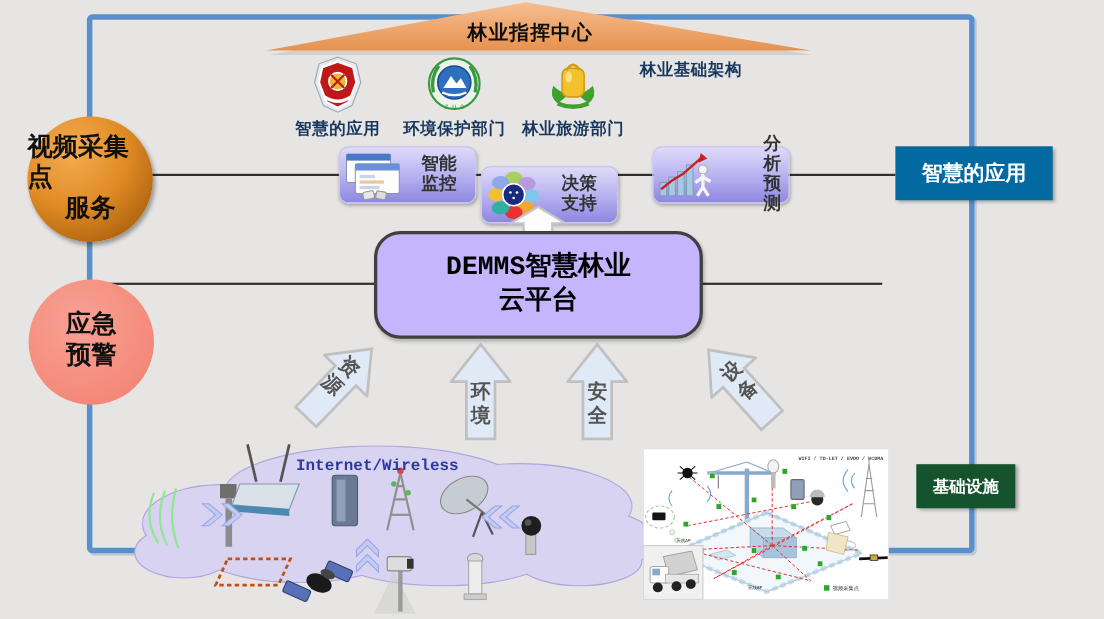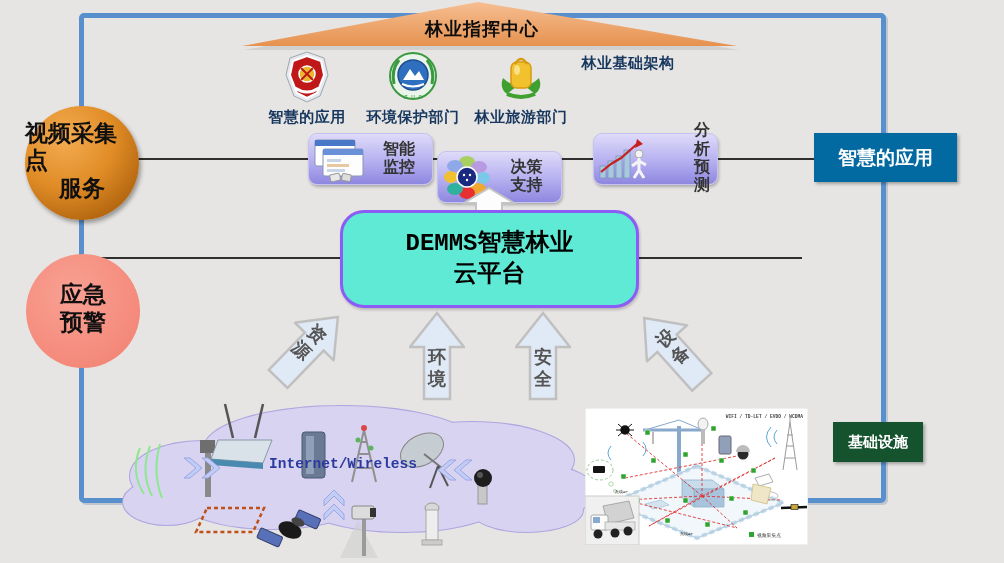--- a/index.html
+++ b/index.html
@@ -28,27 +28,27 @@
   .teal{left:814px;top:133px;width:143px;height:49px;background:#0369a1;font-size:19px;}
   .darkblue{left:802px;top:230px;width:168px;height:52px;background:#214E66;font-size:15px;}
   .lightblue{left:833px;top:422px;width:90px;height:40px;background:#14532d;font-size:15px;}
   
   .bubble{width:114px;height:114px;border-radius:50%;display:flex;flex-direction:column;
           align-items:center;justify-content:center;font-size:23px;font-weight:bold;color:#101010;line-height:1.2;}
   .expert{left:25px;top:106px;background:radial-gradient(circle at 35% 28%,#F5AC52 0%,#E08C26 45%,#B2650F 80%,#94520A 100%);
           box-shadow:2px 3px 4px rgba(0,0,0,.35);}
   .emergency{left:26px;top:254px;background:radial-gradient(circle at 40% 35%,#F8A193 0%,#F58D7E 60%,#F07F6E 100%);}
   
-  .platform{left:340px;top:210px;width:293px;height:92px;background:#5eead4;border:3px solid #8b5cf6;
+  .platform{left:340px;top:210px;width:293px;height:92px;background:#c4b5fd;border:3px solid #404040;
             border-radius:24px;display:flex;flex-direction:column;align-items:center;justify-content:center;
             font-size:24px;font-weight:bold;color:#000;line-height:1.3;box-shadow:1px 2px 3px rgba(0,0,0,.2);}
   
   .alabel{width:30px;display:flex;flex-direction:column;align-items:center;font-size:18px;font-weight:bold;color:#545454;line-height:1.2;}
   
-  .cloud-label{left:268px;top:416px;width:150px;text-align:center;font-size:14.5px;font-weight:bold;color:#2B3A9E;margin-top:40px;}
+  .cloud-label{left:268px;top:416px;width:150px;text-align:center;font-size:14.5px;font-weight:bold;color:#2B3A9E;}
 </style>
 </head>
 <body>
 
 <div id="canvas">
 
   <div class="abs frame"></div>
 
   <div class="abs hline" style="left:84px;top:158px;width:730px;"></div>
   <div class="abs hline" style="left:84px;top:257px;width:718px;"></div>

